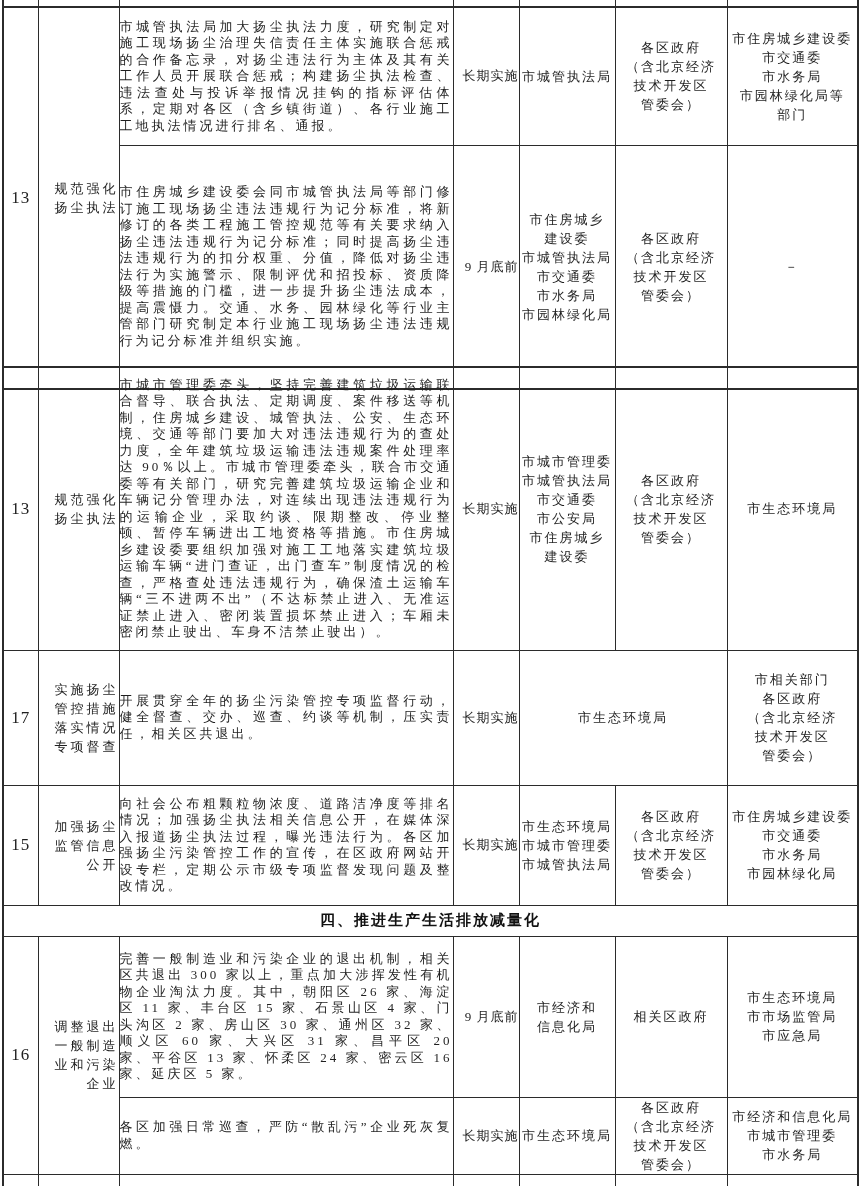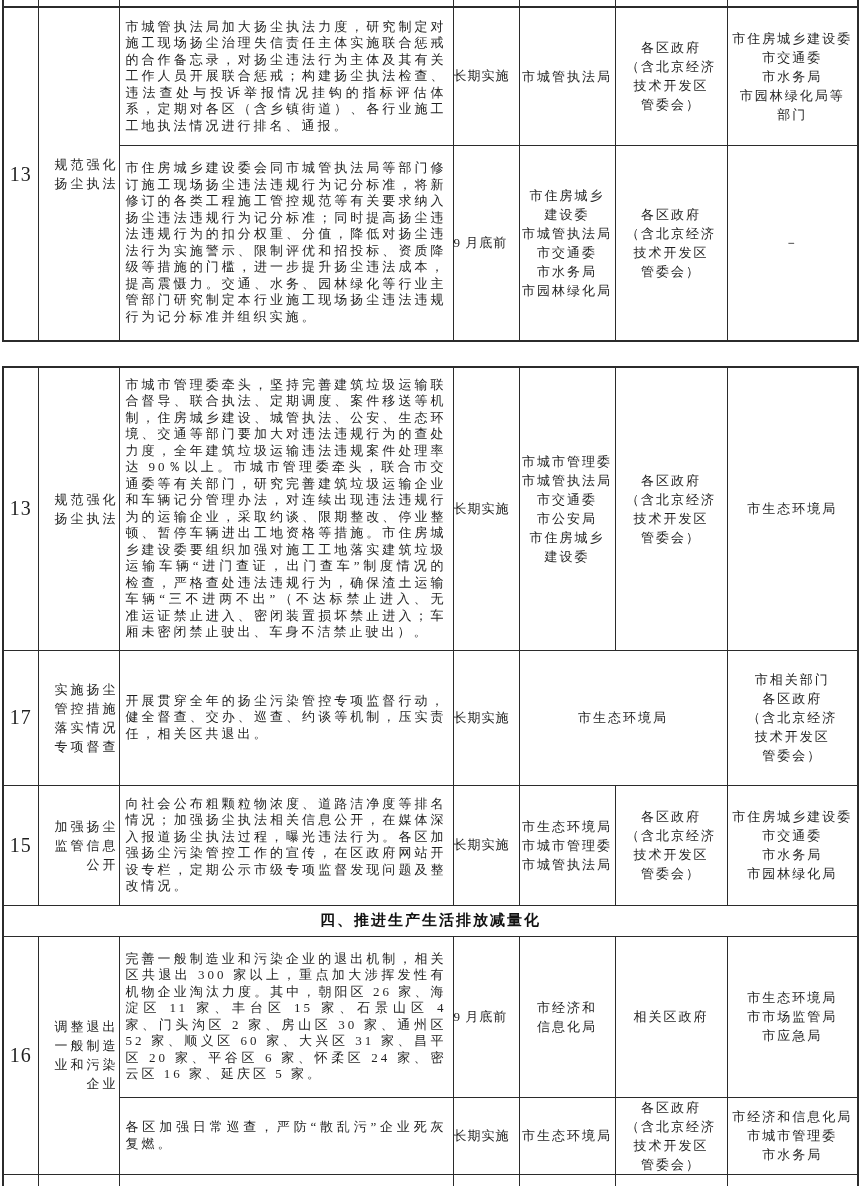--- a/index.html
+++ b/index.html
@@ -26,39 +26,39 @@
     vertical-align: middle;
     font-size: 13px;
     overflow: hidden;
   }
   #t1 { top: -4px; }
   #t2 { top: 366px; }
   tr.sliver td { height: 8px; }
   #t1 tr.sliver td { border-bottom-width: 2px; }
   td.seq {
     text-align: center;
-    font-size: 20px;
+    font-size: 17px;
     letter-spacing: 1px;
   }
   td.task {
     text-align: right;
     white-space: pre-line;
     letter-spacing: 3px;
     line-height: 19px;
   }
   td.measure {
     text-align: justify;
     text-justify: inter-character;
     letter-spacing: 3px;
     line-height: 16.5px;
-    padding: 3px 6px;
+    padding: 3px 0;
     margin-top: 16px;
   }
   td.timeline {
-    text-align: left;
+    text-align: right;
     letter-spacing: 1px;
     line-height: 18px;
   }
   td.dept {
     text-align: center;
     white-space: pre-line;
     letter-spacing: 2px;
     line-height: 19px;
   }
   td.section-header {
@@ -105,21 +105,21 @@
       <td class="dept">各区政府
 （含北京经济
 技术开发区
 管委会）</td>
       <td class="dept">市住房城乡建设委
 市交通委
 市水务局
 市园林绿化局等
 部门</td>
     </tr>
-    <tr style="height:196px;">
+    <tr style="height:244px;">
       <td class="measure">市住房城乡建设委会同市城管执法局等部门修订施工现场扬尘违法违规行为记分标准，将新修订的各类工程施工管控规范等有关要求纳入扬尘违法违规行为记分标准；同时提高扬尘违法违规行为的扣分权重、分值，降低对扬尘违法行为实施警示、限制评优和招投标、资质降级等措施的门槛，进一步提升扬尘违法成本，提高震慑力。交通、水务、园林绿化等行业主管部门研究制定本行业施工现场扬尘违法违规行为记分标准并组织实施。</td>
       <td class="timeline">9 月底前</td>
       <td class="dept">市住房城乡
 建设委
 市城管执法局
 市交通委
 市水务局
 市园林绿化局</td>
       <td class="dept">各区政府
 （含北京经济
@@ -195,21 +195,21 @@
     </tr>
     <tr style="height:31px;">
       <td class="section-header" colspan="7">四、推进生产生活排放减量化</td>
     </tr>
     <tr style="height:161px;">
       <td class="seq" rowspan="2">16</td>
       <td class="task" rowspan="2">调整退出
 一般制造
 业和污染
 企业</td>
-      <td class="measure">完善一般制造业和污染企业的退出机制，相关区共退出 300 家以上，重点加大涉挥发性有机物企业淘汰力度。其中，朝阳区 26 家、海淀区 11 家、丰台区 15 家、石景山区 4 家、门头沟区 2 家、房山区 30 家、通州区 52 家、顺义区 60 家、大兴区 31 家、昌平区 20 家、平谷区 6 家、怀柔区 24 家、密云区 16 家、延庆区 5 家。</td>
+      <td class="measure">完善一般制造业和污染企业的退出机制，相关区共退出 300 家以上，重点加大涉挥发性有机物企业淘汰力度。其中，朝阳区 26 家、海淀区 11 家、丰台区 15 家、石景山区 4 家、门头沟区 2 家、房山区 30 家、通州区 32 家、顺义区 60 家、大兴区 31 家、昌平区 20 家、平谷区 13 家、怀柔区 24 家、密云区 16 家、延庆区 5 家。</td>
       <td class="timeline">9 月底前</td>
       <td class="dept">市经济和
 信息化局</td>
       <td class="dept">相关区政府</td>
       <td class="dept">市生态环境局
 市市场监管局
 市应急局</td>
     </tr>
     <tr style="height:75px;">
       <td class="measure">各区加强日常巡查，严防“散乱污”企业死灰复燃。</td>

